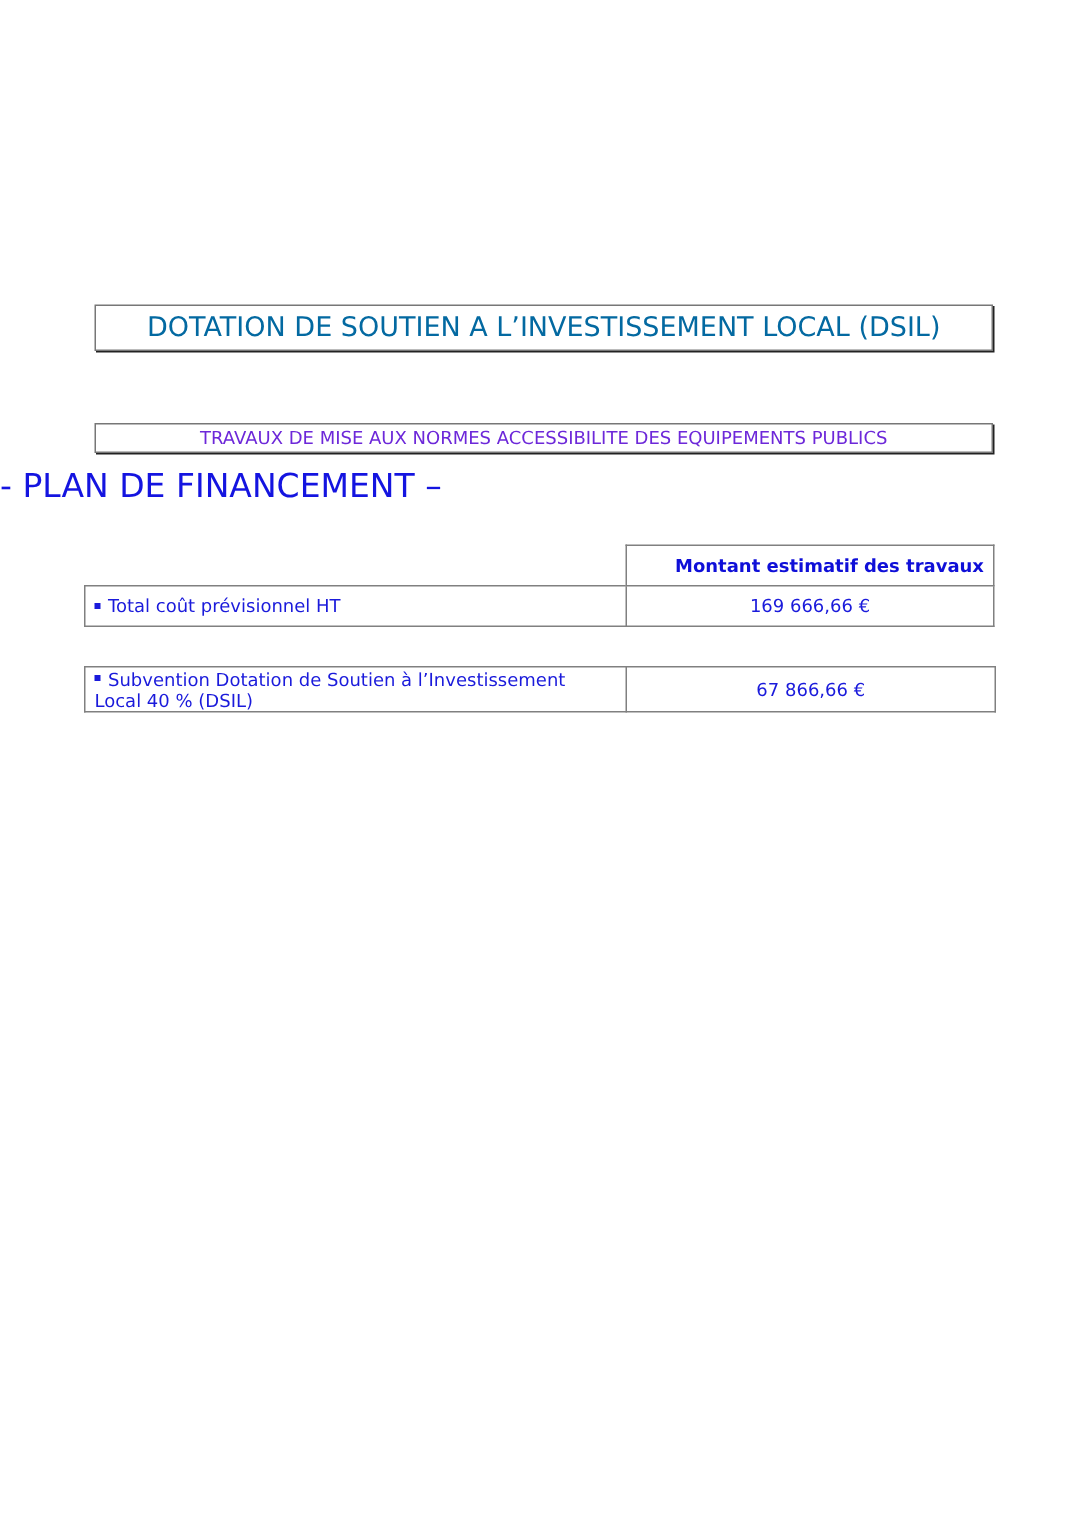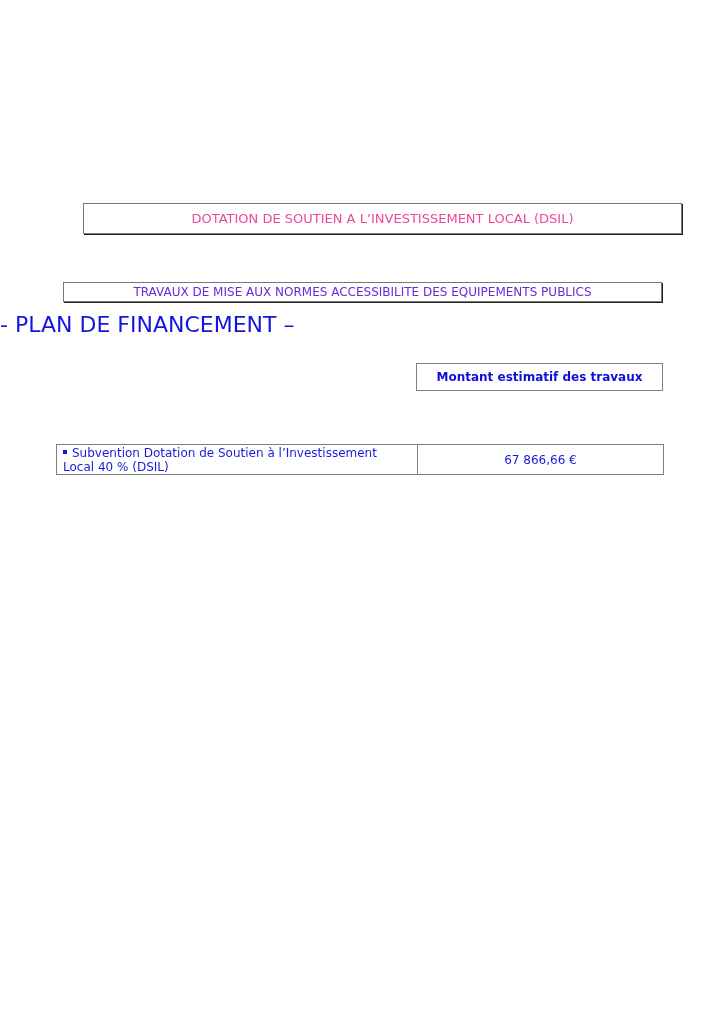--- a/index.html
+++ b/index.html
@@ -1,35 +1,35 @@
 <!DOCTYPE html>
 <html><head>
 <meta charset="utf-8">
 <style>
   html, body { margin:0; padding:0; background:#ffffff; }
   body { width:724px; height:1024px; position:relative; overflow:hidden;
          font-family:"DejaVu Sans", sans-serif; color:#1a1adb; }
   .box { position:absolute; border:1px solid #777; box-shadow:1px 1px 0 #222;
          text-align:center; background:#fff; }
-  #box1 { left:63px; top:203px; width:597px; height:29px; font-size:13px; line-height:29px; color:#ec4899;margin-left:20px; }
+  #box1 { left:63px; top:203px; width:597px; height:29px; font-size:18px; line-height:29px; color:#0369a1; }
   #box2 { left:63px; top:282px; width:597px; height:18px; font-size:12px; line-height:18px; color:#6d28d9; }
   #plan-title { position:absolute; left:0; width:724px; top:310px; 
                 font-size:22px; color:#1414e0; line-height:30px; }
   table { position:absolute; border-collapse:collapse; font-size:12px; }
   td, th { border:1px solid #808080; padding:0 6px; }
   #t1 { left:56px; top:363px; width:607px; }
   #t1 td.blank { border:none; }
   #t1 tr.h td { height:26px; }
   #t1 tr.r td { height:26px; }
   #t2 { left:56px; top:444px; width:608px; }
   #t2 tr td { height:26px; }
   #t2 tr.tall td { height:29px; line-height:14px; }
   .c1 { width:348px; text-align:left; }
   .c2 { text-align:center; }
-  .hd { font-weight:bold; color:#0f0fd8; text-align:center; }
+  .hd { font-weight:bold; color:#0f0fd8; text-align:right; }
   .bold { font-weight:bold; color:#0f0fd8; }
   .bullet { display:inline-block; width:4px; height:4px; background:#1a1adb; margin:0 5px 2px 0; vertical-align:middle; }
 </style>
 </head>
 <body>
 
 <div id="box1" class="box">
   <span>DOTATION DE SOUTIEN A L’INVESTISSEMENT LOCAL (DSIL)</span>
 </div>
 
@@ -38,20 +38,24 @@
 </div>
 
 <div id="plan-title">- PLAN DE FINANCEMENT –</div>
 
 <table id="t1">
   <tbody>
       <tr class="h">
     <td class="c1 blank"></td>
     <td class="hd">Montant estimatif des travaux</td>
   </tr>
+  <tr class="r">
+    <td class="c1"><span class="bullet"></span><span>Total coût prévisionnel HT</span></td>
+    <td class="c2">169 666,66 €</td>
+  </tr>
 </tbody>
   </table>
 
 <table id="t2">
   <tbody>
   <tr class="tall">
     <td class="c1"><span class="bullet"></span><span>Subvention Dotation de Soutien à l’Investissement Local 40 % (DSIL)</span></td>
     <td class="c2">67 866,66 €</td>
   </tr>
 </tbody>

